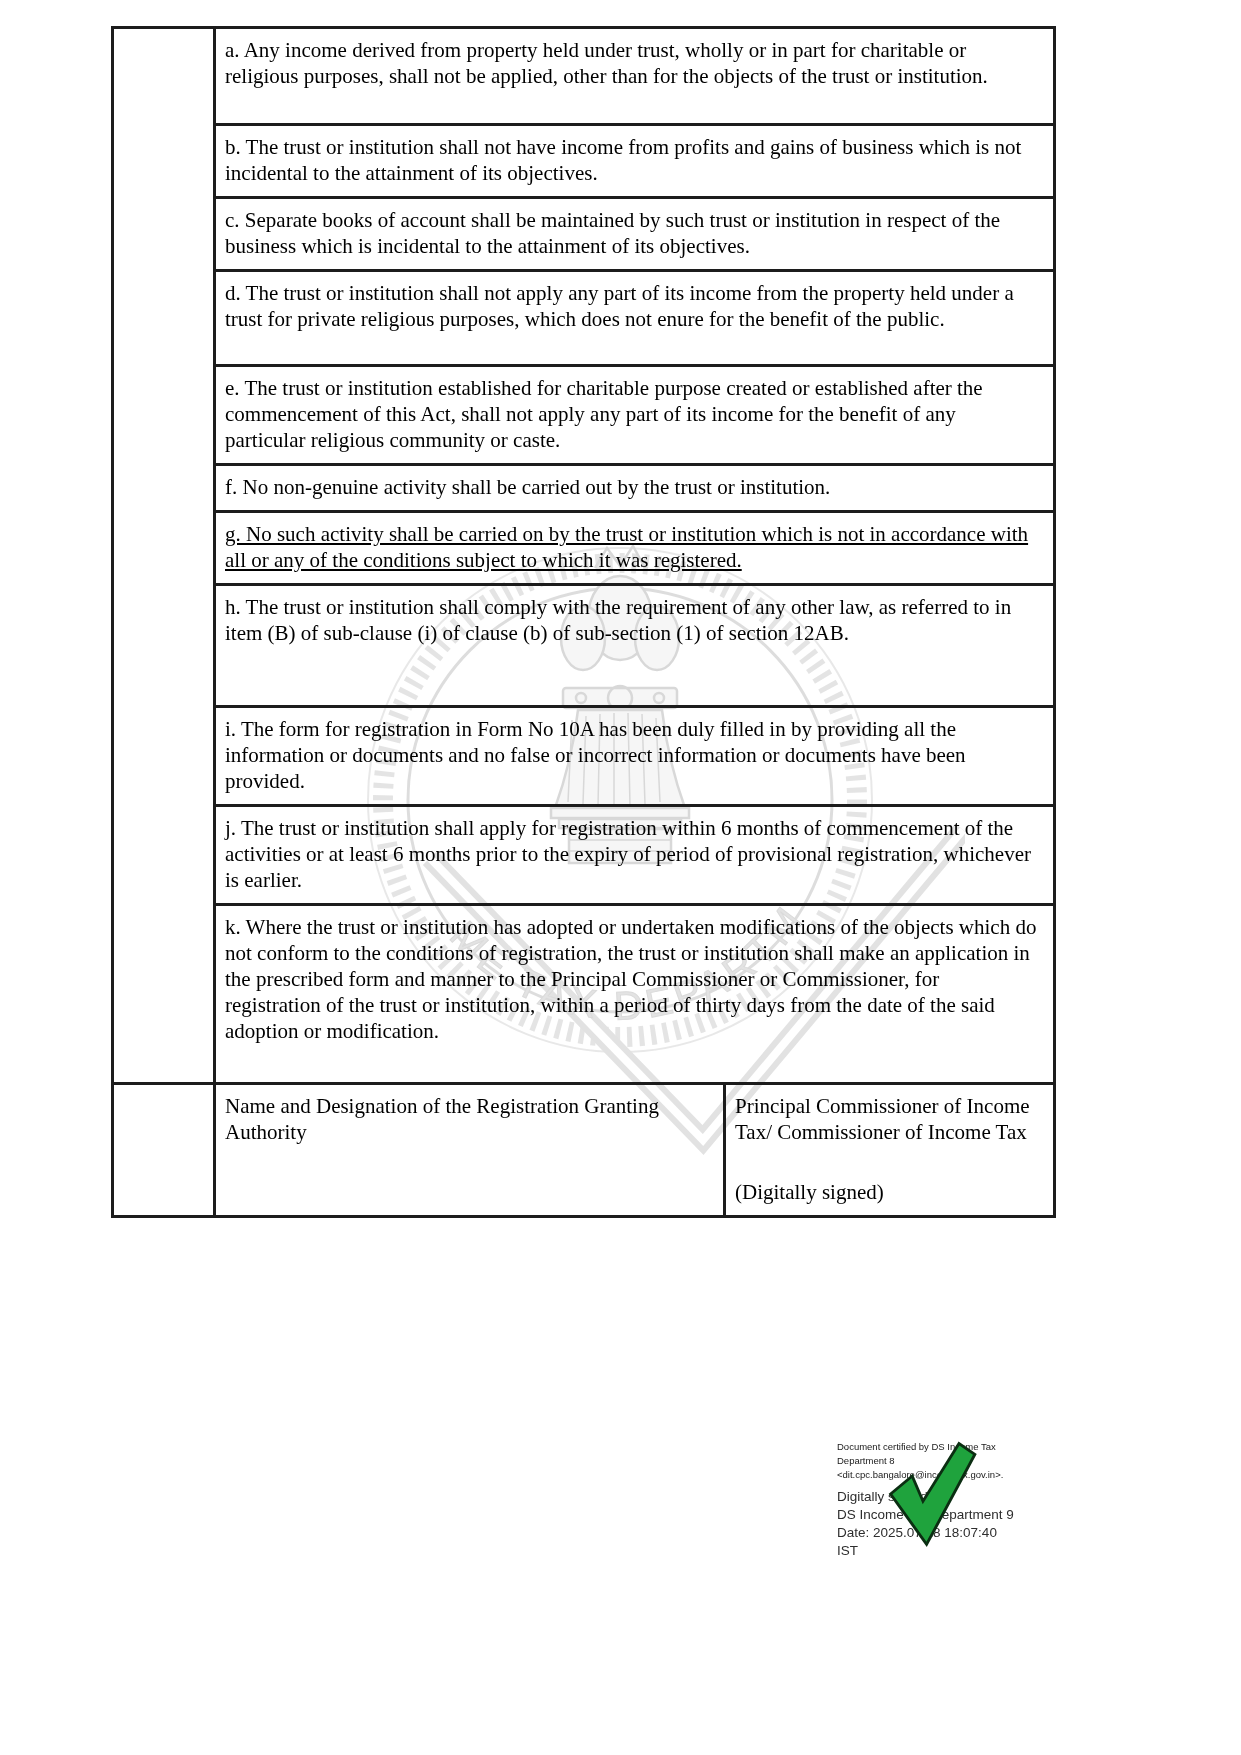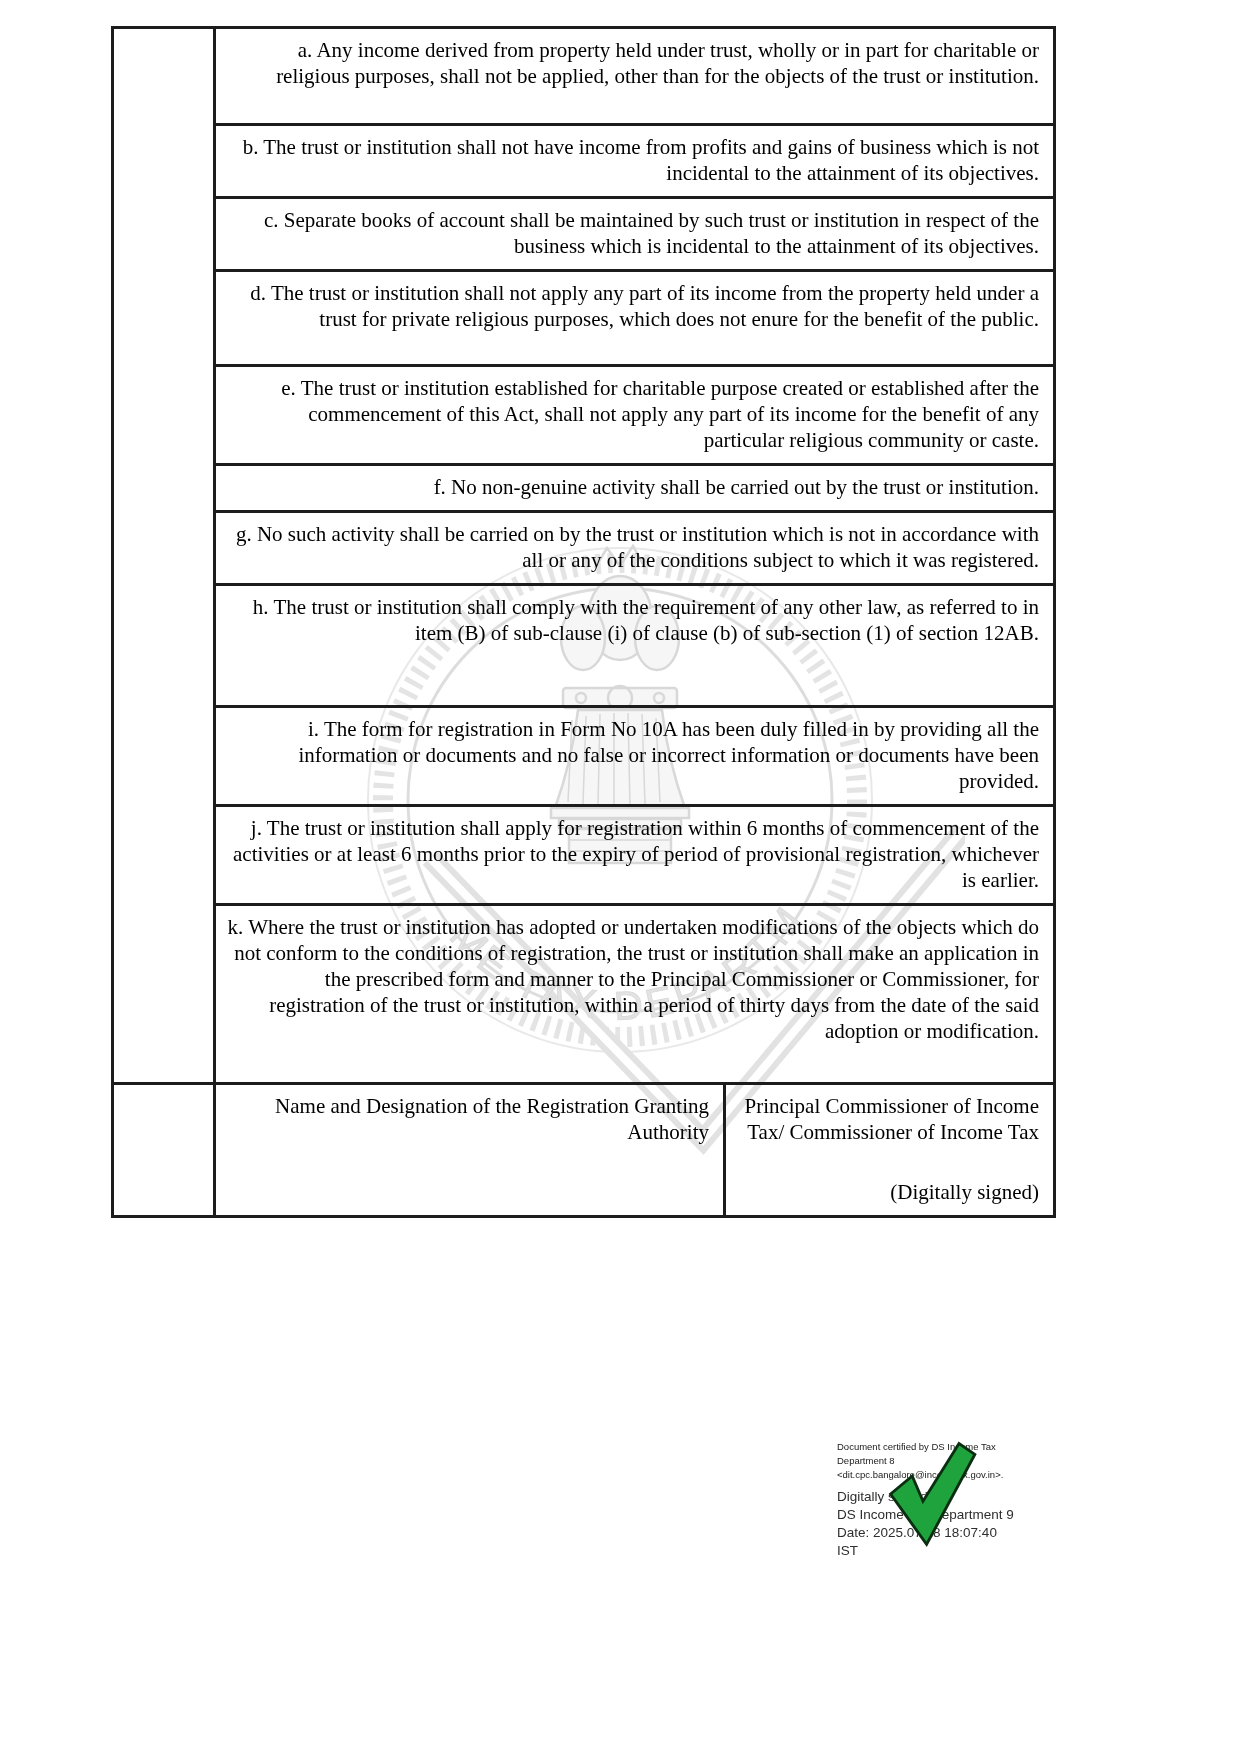--- a/index.html
+++ b/index.html
@@ -36,30 +36,29 @@
     background:transparent;
   }
   .cert-table td{
     border:3px solid #1c1c1c;
     vertical-align:top;
     padding:8px 14px 10px 9px;
     font-size:21px;
     line-height:26px;
     letter-spacing:0;
     background:transparent;
-    text-align:right;
   }
   .num-col{padding:0;}
   .r-a{height:97px;}
   .r-b{height:71px;}
   .r-c{height:71px;}
   .r-d{height:95px;}
   .r-e{height:95px;}
   .r-f{height:45px;}
-  .r-g{height:70px;}
+  .r-g{height:70px;text-decoration:underline;}
   .r-h{height:122px;}
   .r-i{height:95px;}
   .r-j{height:95px;}
   .r-k{height:179px;padding-left:12px;}
   .r-auth{height:126px;}
   .auth-value .signed-note{margin-top:34px;}
 
   
   .stamp{
     position:absolute;

